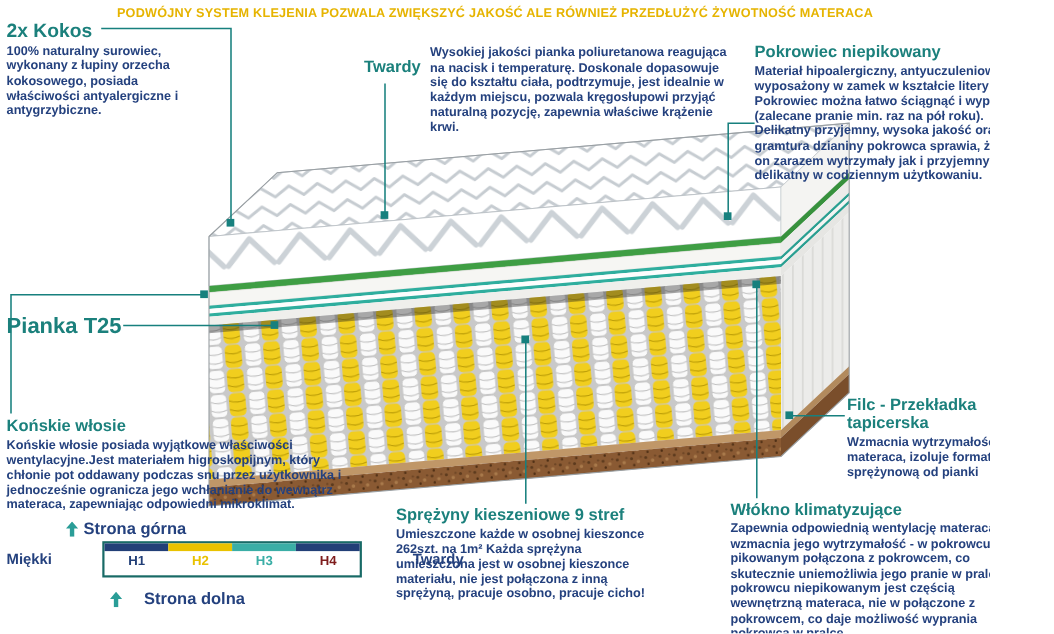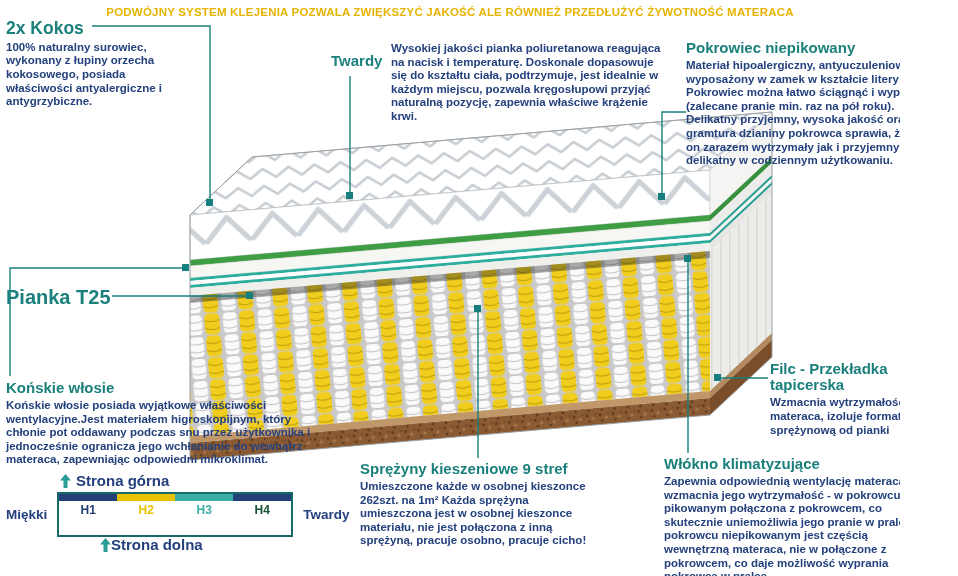--- a/index.html
+++ b/index.html
@@ -17,28 +17,28 @@
   .lat-t{width:60px;flex:none;margin-top:11px;}
   .lat-b{flex:1;}
   .pokrowiec{left:686px;top:40px;width:258px;}
   .pianka{left:6px;top:287px;width:170px;}
   .konskie{left:6px;top:380px;width:305px;}
   .sprezyny{left:360px;top:461px;width:235px;}
   .filc{left:770px;top:361px;width:186px;}
   .wlokno{left:664px;top:456px;width:270px;}
   .scale{position:absolute;left:0;top:470px;width:360px;height:104px;}
   .sg{position:absolute;left:60px;top:2px;display:flex;gap:5px;align-items:center;}
-  .sd{position:absolute;left:100px;top:66px;display:flex;gap:0;align-items:center;}
+  .sd{position:absolute;left:100px;top:66px;display:flex;gap:20px;align-items:center;}
   .sg span,.sd span{font-size:15px;font-weight:bold;color:#24417e;}
-  .srow{position:absolute;left:6px;top:22px;display:flex;align-items:center;}
+  .srow{position:absolute;left:6px;top:22px;display:flex;align-items:center;gap:36px;}
   .soft,.hard{font-size:13.5px;font-weight:bold;color:#24417e;}
   .lbox{display:flex;border:2px solid #186a66;margin:0 10px;background:#fff;}
   .cell{width:58px;}
   .cbar{height:7px;}
-  .clab{text-align:center;font-size:12px;font-weight:bold;padding:2px 0 18px 0;}
+  .clab{text-align:center;font-size:12px;font-weight:bold;padding:2px 0 6px 0;}
 </style>
 </head>
 <body>
 
 <div class="canvas">
 
   <div class="banner">PODWÓJNY SYSTEM KLEJENIA POZWALA ZWIĘKSZYĆ JAKOŚĆ ALE RÓWNIEŻ PRZEDŁUŻYĆ ŻYWOTNOŚĆ MATERACA</div>
 
   <svg class="art" width="958" height="576" viewBox="0 0 958 576">
     <defs>
@@ -177,21 +177,21 @@
           <div class="cell">
             <div class="cbar" style="background: rgb(233, 194, 0);"></div>
             <div class="clab" style="color: rgb(233, 194, 0);">H2</div>
           </div>
           <div class="cell">
             <div class="cbar" style="background: rgb(58, 174, 166);"></div>
             <div class="clab" style="color: rgb(58, 174, 166);">H3</div>
           </div>
           <div class="cell">
             <div class="cbar" style="background: rgb(34, 63, 119);"></div>
-            <div class="clab" style="color: #14532d;">H4</div>
+            <div class="clab" style="color: #7f1d1d;">H4</div>
           </div>
         </div>
       <span class="hard">Twardy</span>
     </div>
     <div class="sd">
       <svg width="11" height="14" viewBox="0 0 11 14">
         <path d="M5.5,0 L11,6.5 H7.5 V14 H3.5 V6.5 H0 Z" fill="#2a9d97"></path>
       </svg>
       <span>Strona dolna</span>
     </div>

